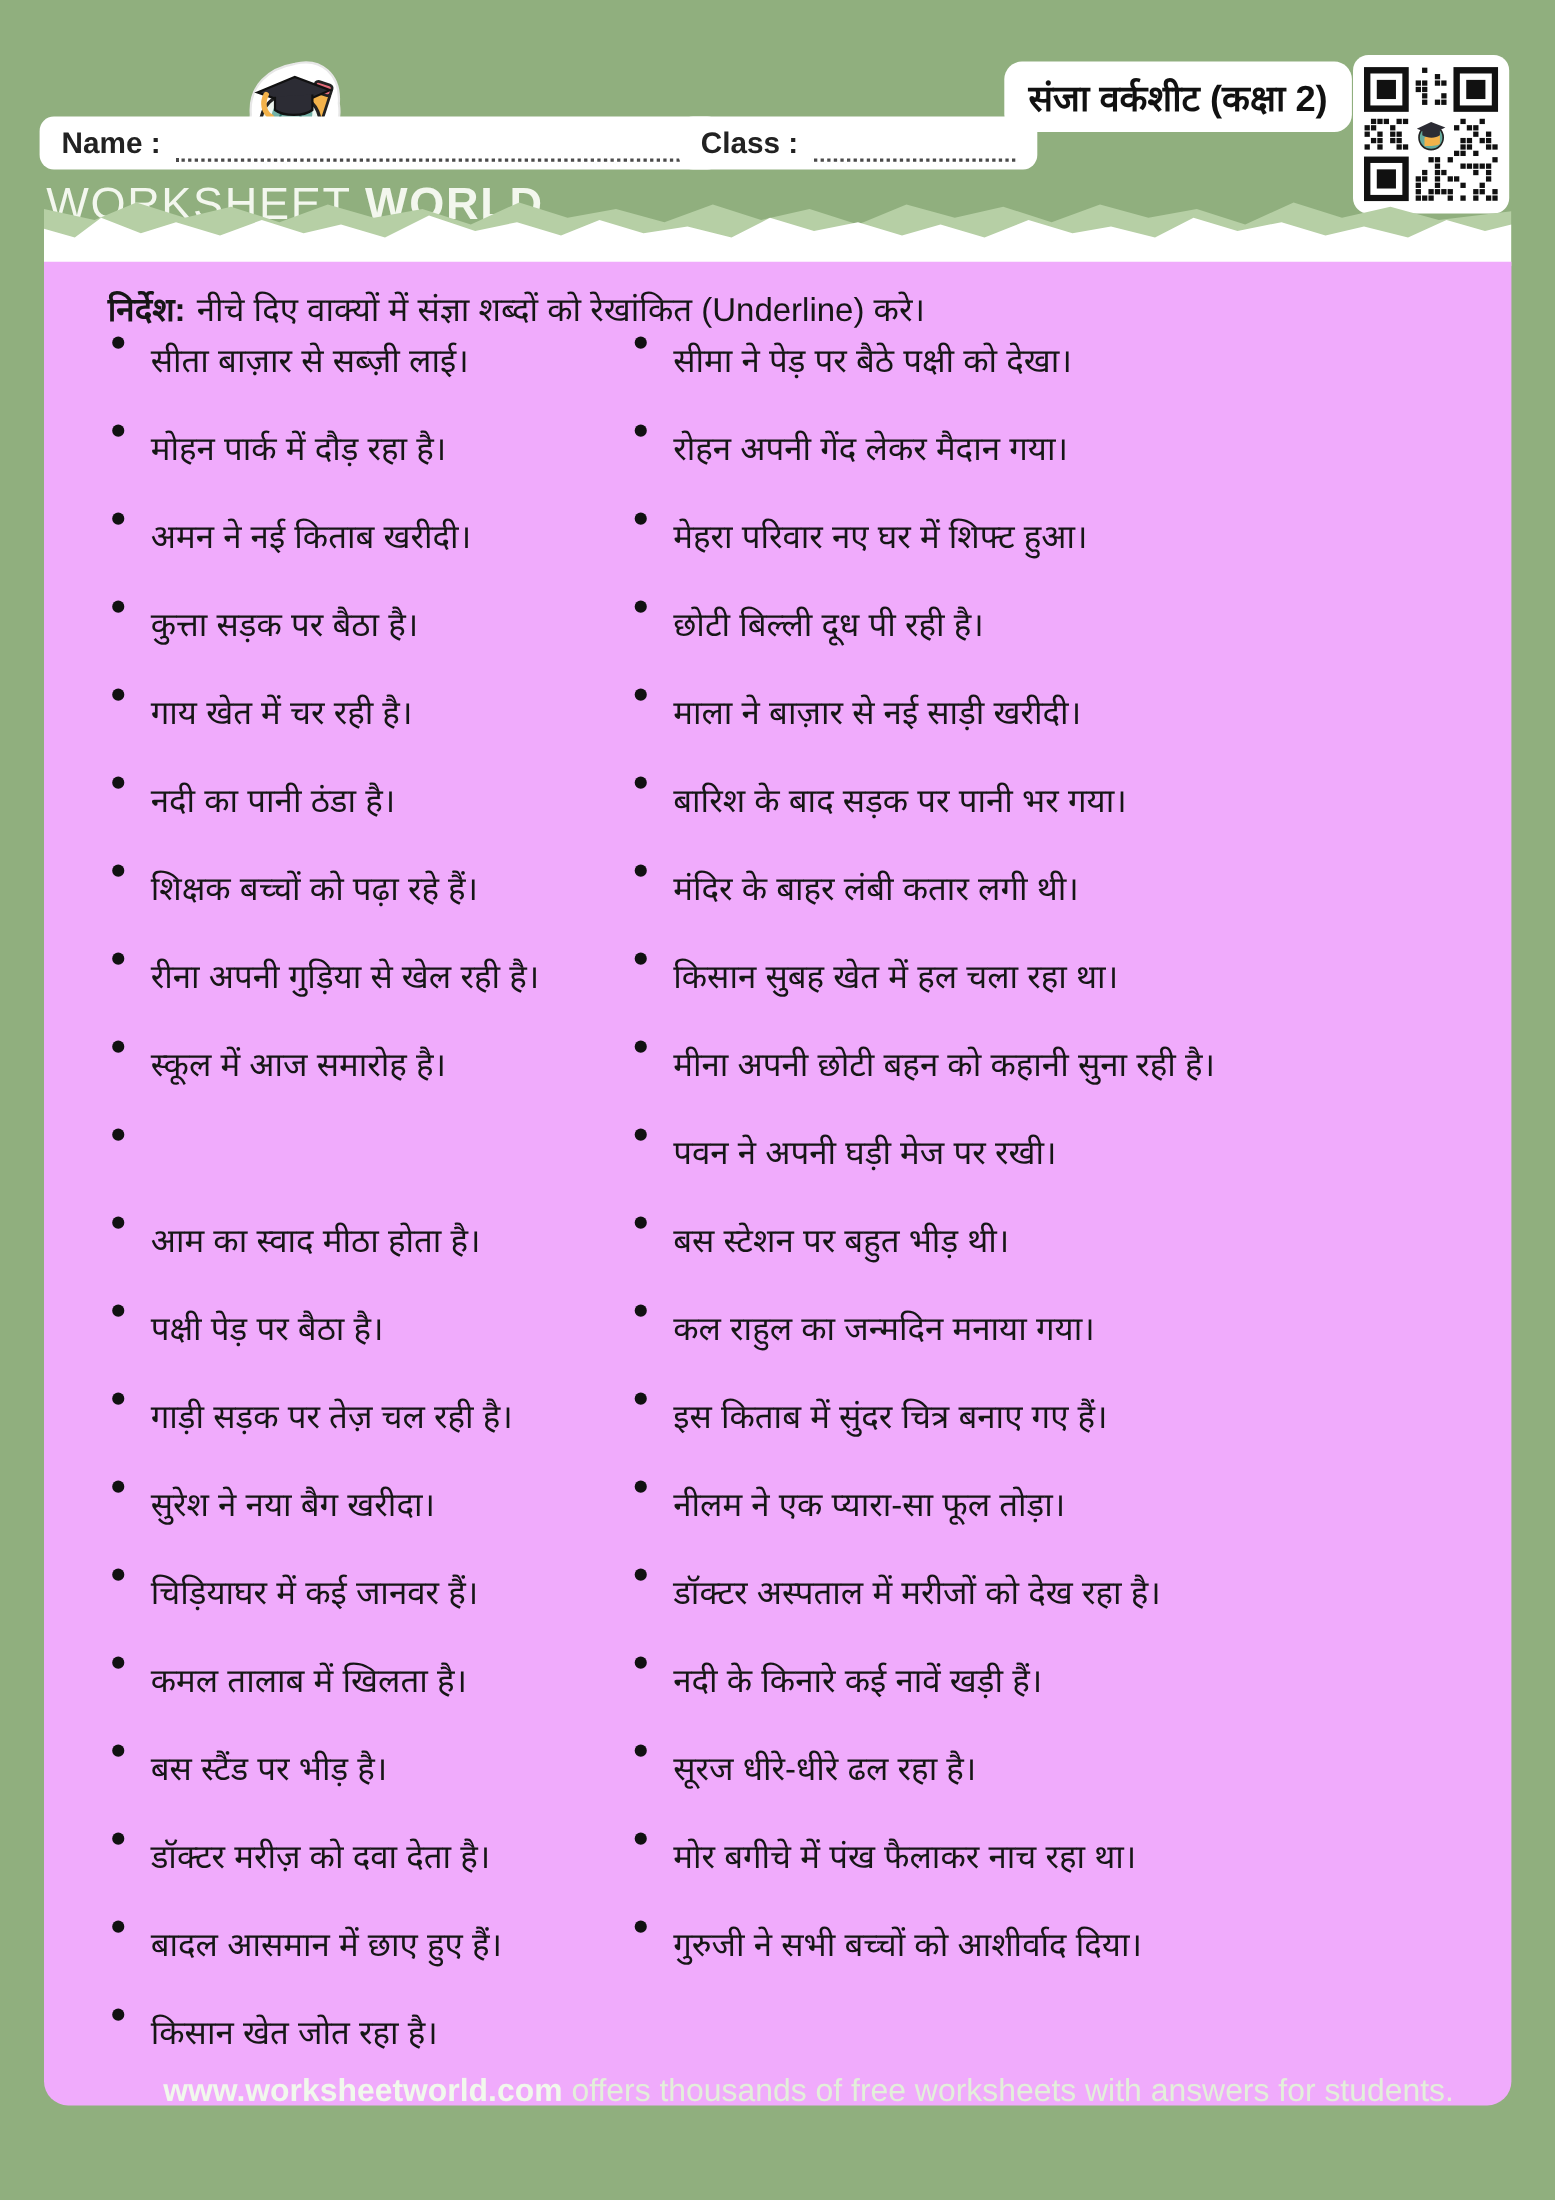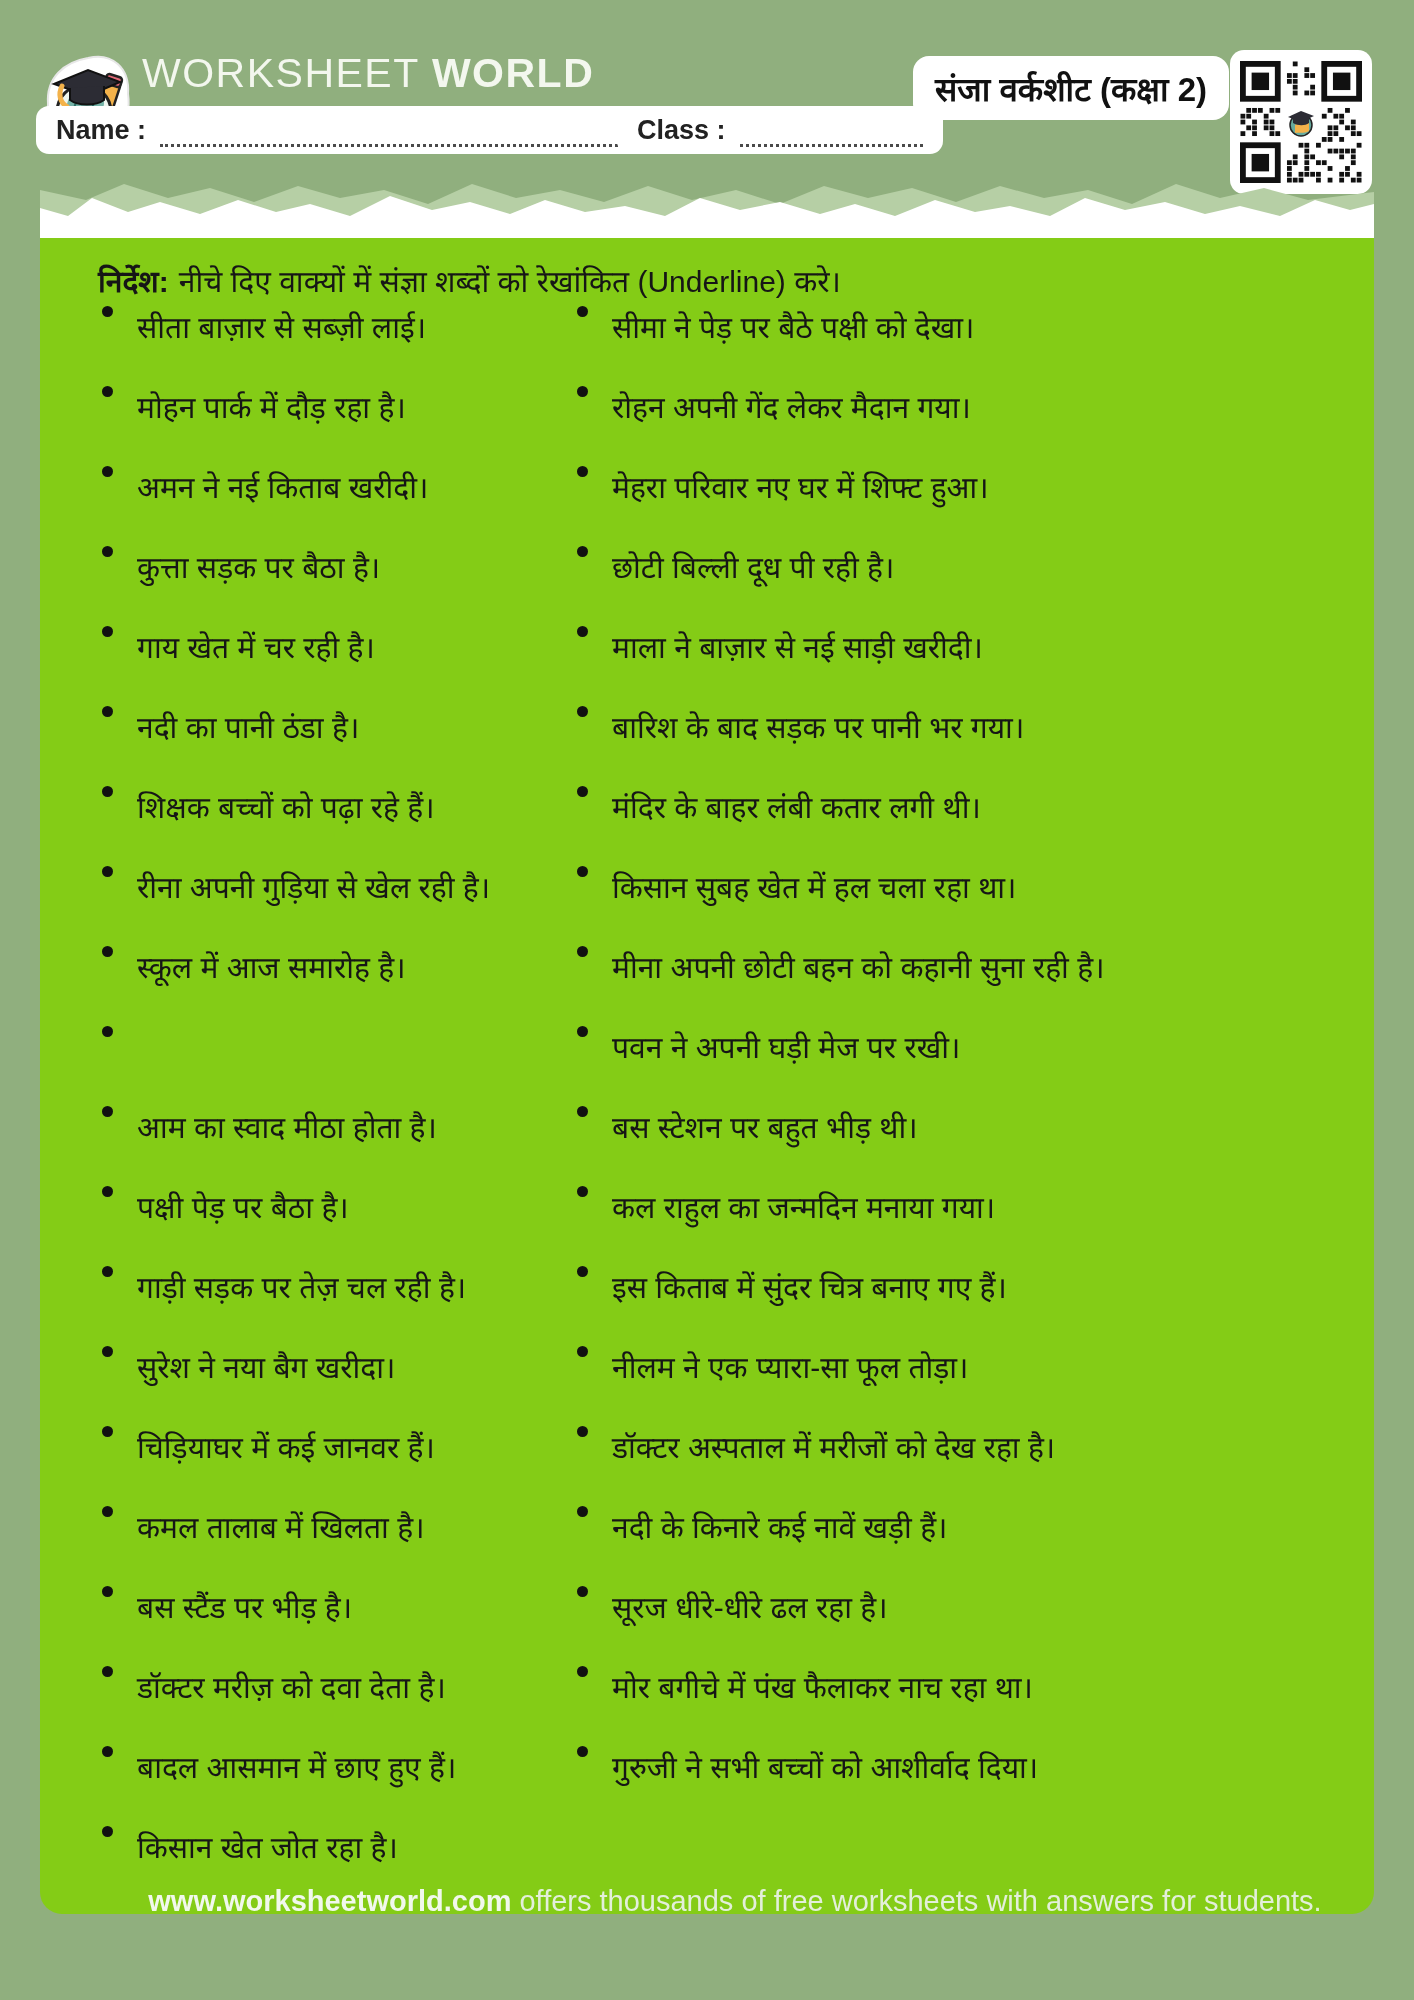--- a/index.html
+++ b/index.html
@@ -2,21 +2,21 @@
 <html><head>
 <meta charset="utf-8">
 <style>
   html,body{margin:0;padding:0;}
   body{
     width:1414px;height:2000px;position:relative;overflow:hidden;
     background:#90af7e;
     font-family:"Liberation Sans","DejaVu Sans",sans-serif;
   }
   
-  .brand{position:absolute;left:42px;top:50px;display:flex;align-items:flex-start;gap:8px;}
+  .brand{position:absolute;left:42px;top:50px;display:flex;align-items:center;gap:8px;flex-direction:column;}
   .brand-icon{width:92px;height:104px;}
   .brand-text{font-size:41px;letter-spacing:1.5px;color:#f3f7ee;white-space:nowrap;}
   .brand-text .reg{font-weight:400;}
   .brand-text .bold{font-weight:800;}
   .badge{
     position:absolute;left:913px;top:56px;width:316px;height:64px;
     background:#ffffff;border-radius:16px;display:flex;align-items:center;justify-content:center;
     font-size:33px;font-weight:700;color:#111;white-space:nowrap;
   }
   .qr-box{
@@ -29,21 +29,21 @@
   }
   .field .lbl{font-size:27px;font-weight:700;color:#222;white-space:nowrap;}
   .field .dotline{flex:1;margin-left:14px;border-bottom:3px dotted #4a4a4a;height:30px;}
   .field.name{left:36px;width:620px;}
   .field.class{left:617px;width:326px;}
   
   .torn{position:absolute;left:40px;top:180px;width:1334px;height:62px;}
   
   .sheet{
     position:absolute;left:40px;top:238px;width:1334px;height:1676px;
-    background:#84cc16;border-radius:0 0 22px 22px;
+    background:#f0abfc;border-radius:0 0 22px 22px;
   }
   .instruction{
     position:absolute;left:58px;top:22px;font-size:30px;color:#161616;white-space:nowrap;
   }
   .instruction .ilabel{font-weight:800;margin-right:10px;}
   ul.sentences{
     list-style:none;margin:0;padding:0;position:absolute;top:68px;
   }
   ul.sentences.left{left:62px;}
   ul.sentences.right{left:537px;}

